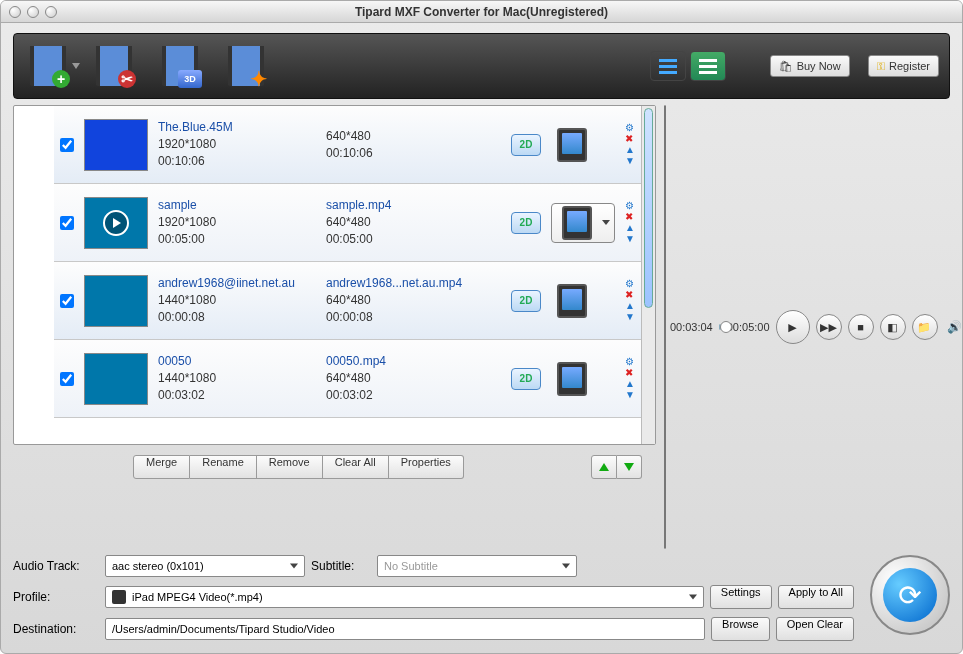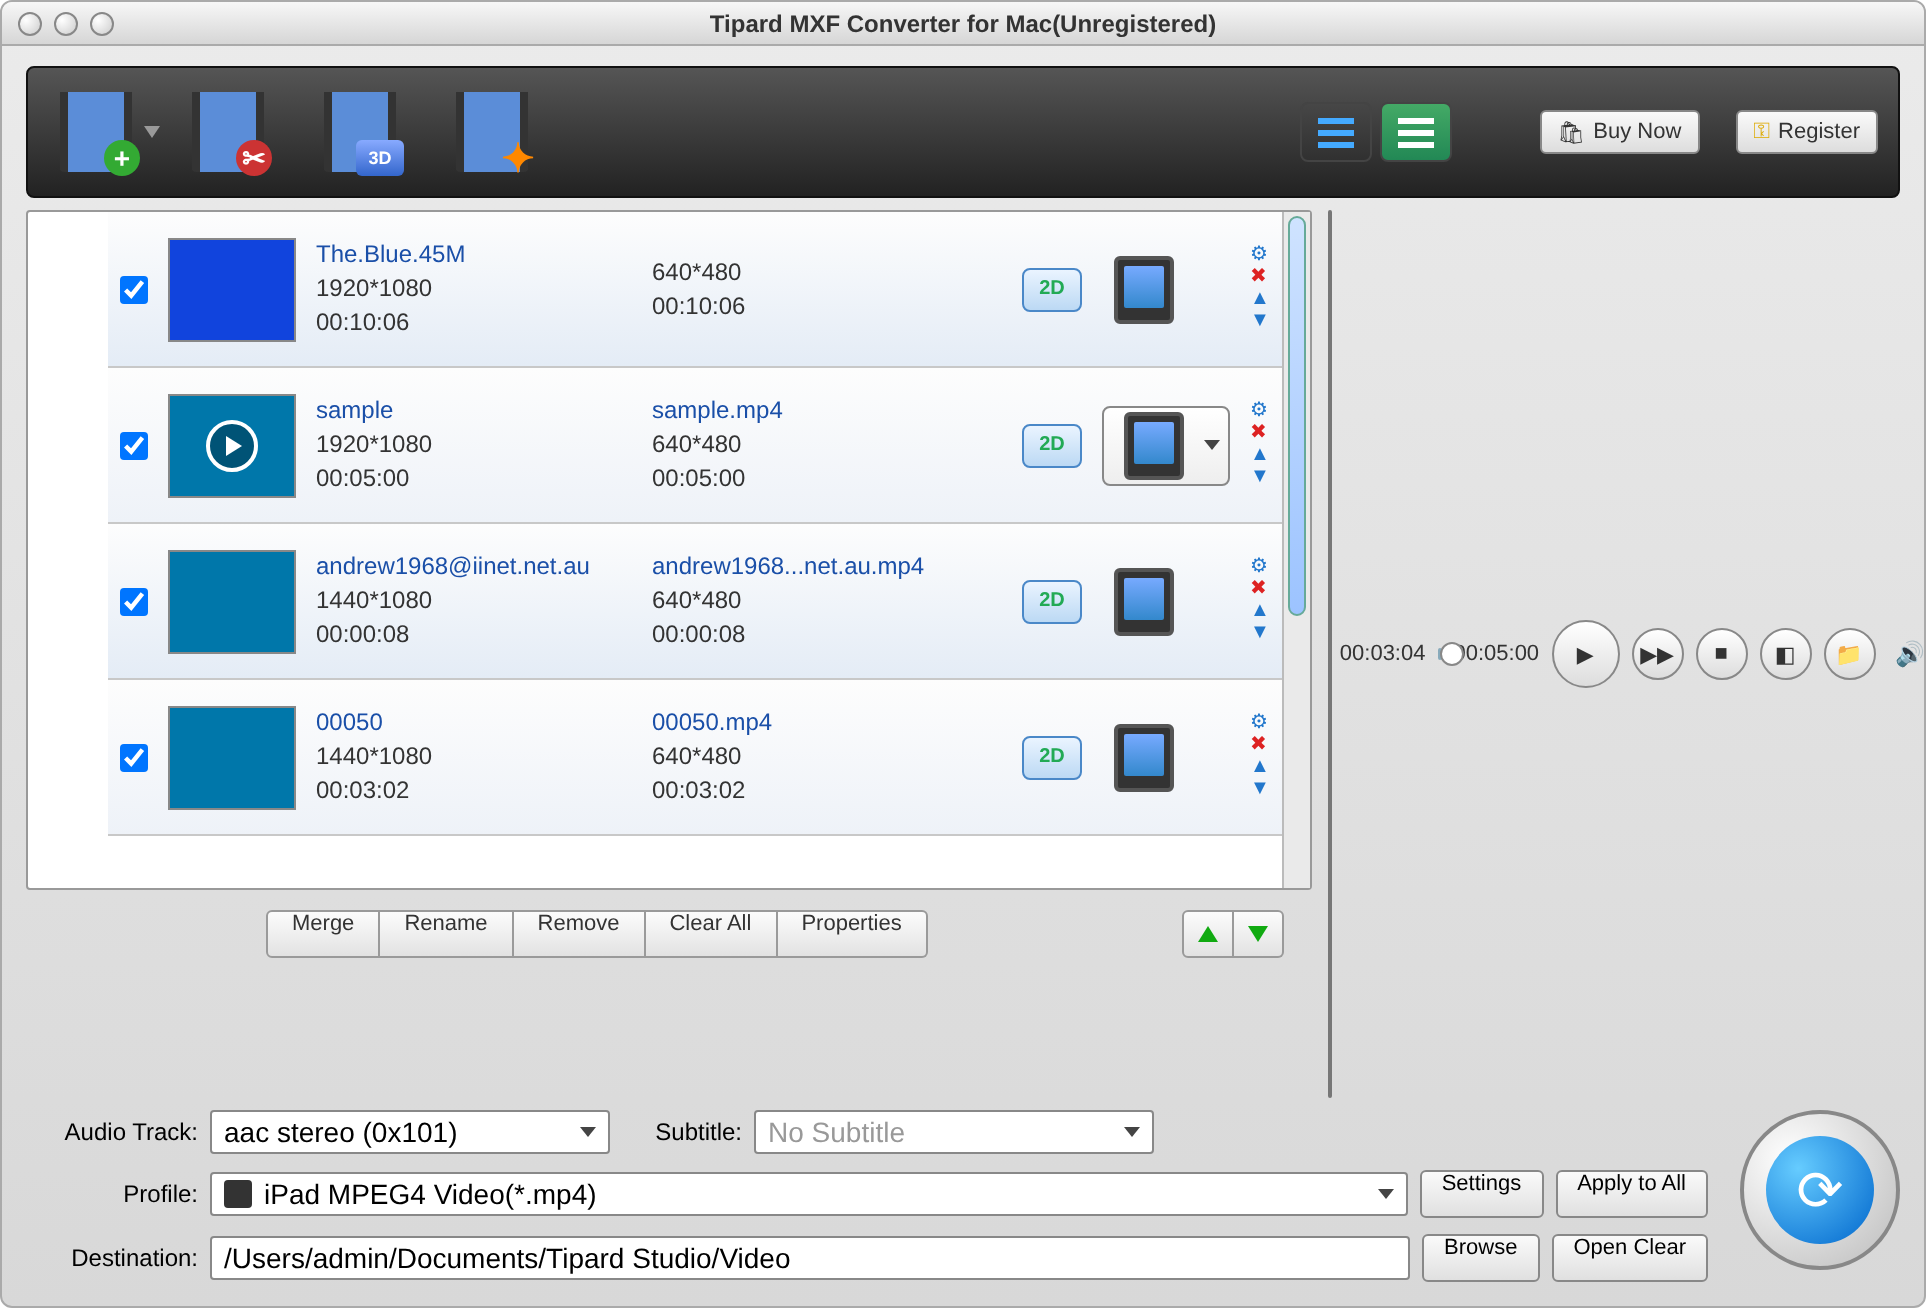--- a/index.html
+++ b/index.html
@@ -83,22 +83,22 @@
 .seek-fill{position:absolute;left:0;top:0;bottom:0;width:55%;background:#6aa8e8;}
 .seek-knob{position:absolute;left:55%;top:-4px;width:12px;height:12px;border-radius:50%;background:#fff;border:1px solid #888;}
 .play-controls{display:flex;align-items:center;gap:6px;padding:6px 2px;}
 .circ-btn{width:26px;height:26px;border-radius:50%;border:1px solid #888;background:linear-gradient(#fff,#ddd);display:flex;align-items:center;justify-content:center;cursor:pointer;font-size:11px;color:#333;}
 .circ-btn.big{width:34px;height:34px;}
 .vol{width:50px;height:4px;background:#6aa8e8;border-radius:2px;margin-left:2px;}
 
 .bottom { padding: 6px 12px 12px 12px; display:flex; gap:16px; }
 .form { flex:1; display:flex; flex-direction:column; gap:8px; font-size:12px; }
 .form-row { display:flex; align-items:center; gap:6px; }
-.form-row label { width:86px; text-align:right; }
-.select, .input { height:22px; border:1px solid #888; border-radius:2px; background:#fff; padding:0 6px; font-size:14px; display:flex; align-items:center; position:relative; }
+.form-row label { width:86px; text-align:left; }
+.select, .input { height:22px; border:1px solid #888; border-radius:2px; background:#fff; padding:0 6px; font-size:11px; display:flex; align-items:center; position:relative; }
 .select::after{content:'';position:absolute;right:6px;top:50%;transform:translateY(-50%);width:0;height:0;border-left:4px solid transparent;border-right:4px solid transparent;border-top:5px solid #444;}
 .form-btn { height:24px; padding:0 10px; font-size:11px; border:1px solid #888; border-radius:3px; background:linear-gradient(#fafafa,#e0e0e0); cursor:pointer; }
 
 .convert-btn { width:80px;height:80px;border-radius:50%;background:radial-gradient(circle at 30% 30%,#fff,#bbb);border:2px solid #888;display:flex;align-items:center;justify-content:center;cursor:pointer; }
 .convert-inner{width:54px;height:54px;border-radius:50%;background:radial-gradient(circle at 30% 30%,#6cf,#06c);display:flex;align-items:center;justify-content:center;color:#fff;font-size:28px;}
 .muted{color:#999;}
 </style>
 </head>
 <body>
 

